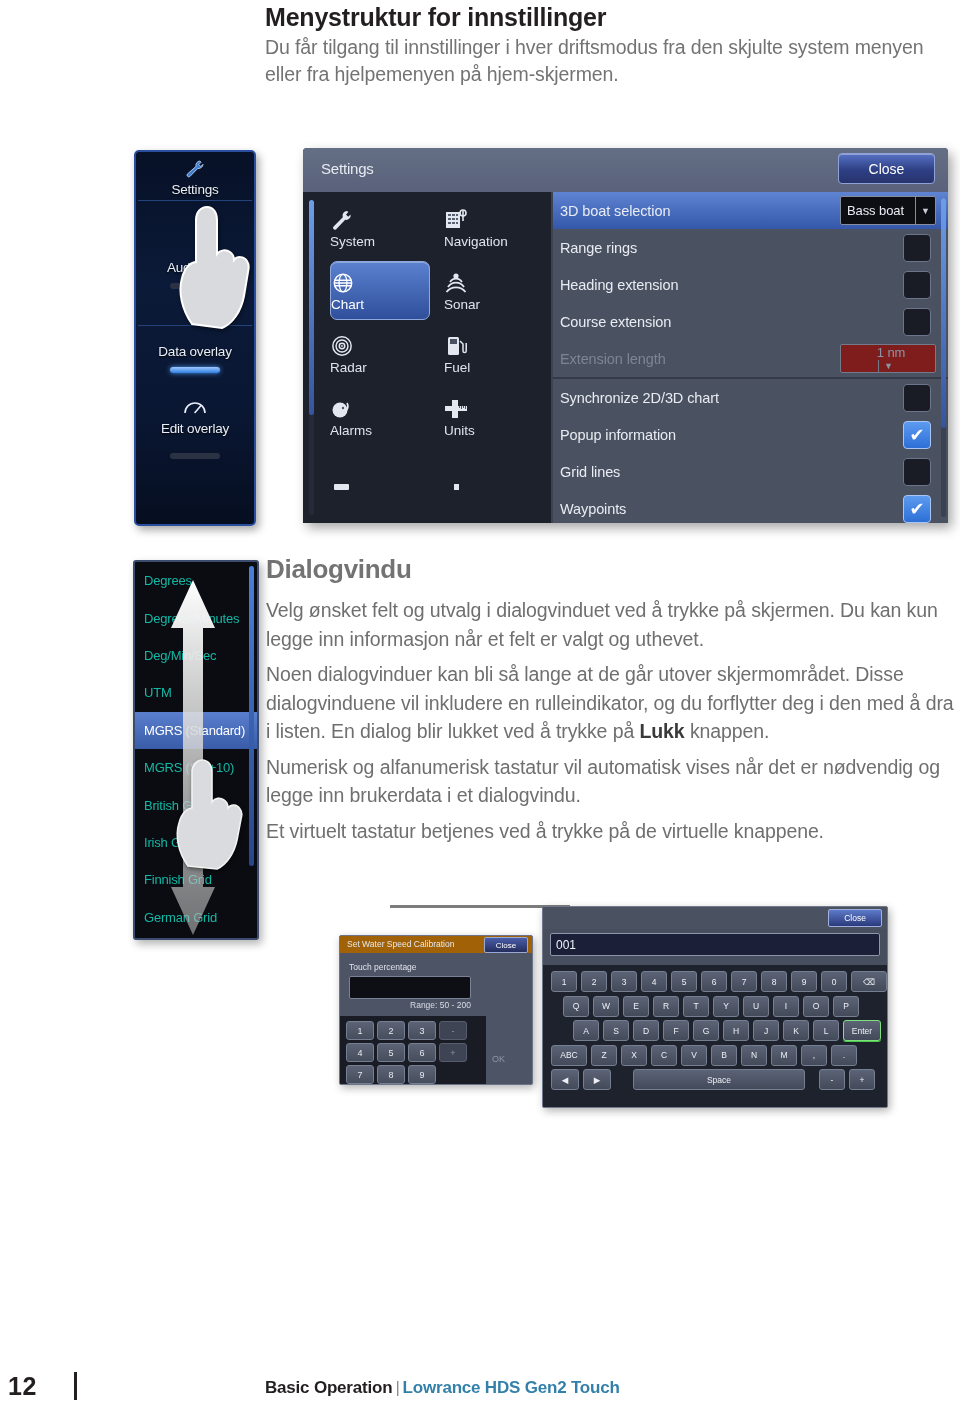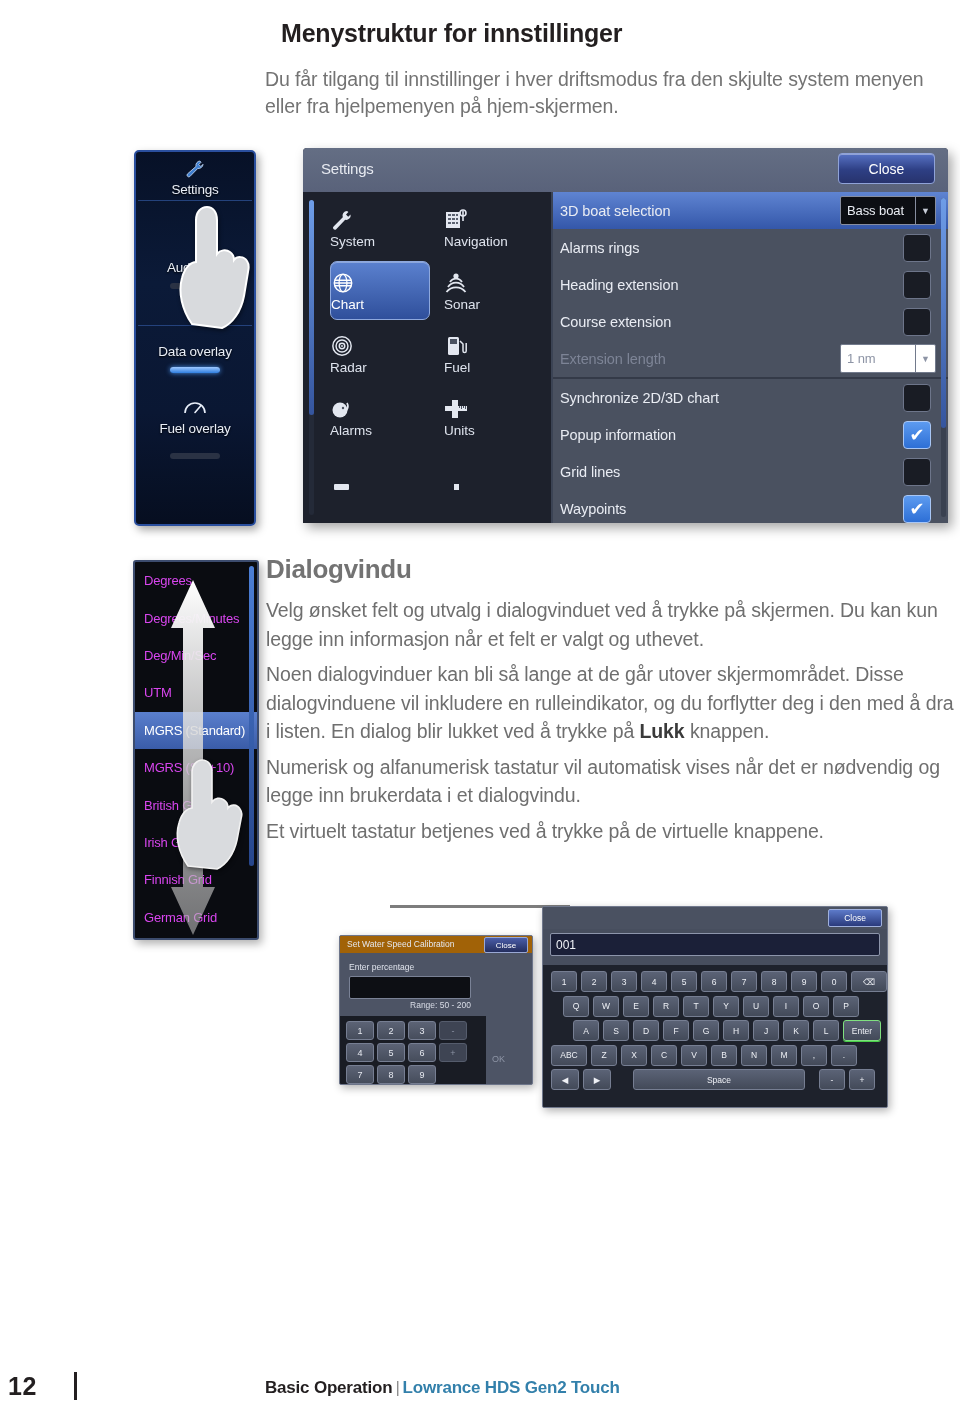--- a/index.html
+++ b/index.html
@@ -5,21 +5,21 @@
   html, body { margin:0; padding:0; }
   body {
     width:960px; height:1410px; position:relative; background:#ffffff;
     font-family:"Liberation Sans", sans-serif; overflow:hidden;
   }
 
   
   .doc-head { position:absolute; left:265px; top:0px; width:690px; }
   .doc-title {
     font-size:25px; font-weight:bold; color:#231f20; letter-spacing:-0.2px;
-    margin:16px; padding:0; line-height:34px;
+    margin:0; padding:0; line-height:34px;
   }
   .doc-intro {
     font-size:19.5px; color:#737373; line-height:27px; margin:0; padding:0;
     letter-spacing:-0.1px;
   }
 
   
   .sec-head {
     position:absolute; left:266px; top:552px; width:690px;
     font-size:26px; font-weight:bold; color:#737373; line-height:34px;
@@ -150,39 +150,39 @@
   .sd-select {
     position:absolute; right:12px; top:4px; width:94px; height:27px;
     background:#0c0e13; border:1px solid #868da0; border-radius:2px;
     display:flex; align-items:center; color:#e9ecf3; font-size:13px;
   }
   .sd-select .sv { padding-left:6px; flex:1; }
   .sd-select .sarrow {
     width:19px; height:100%; border-left:1px solid #868da0;
     display:flex; align-items:center; justify-content:center; font-size:9px; color:#c8cdd8;
   }
-  .sd-select.dim { background:#ffffff; border-color:#727a8c; color:#8d94a5; }
+  .sd-select.dim { background:#7f1d1d; border-color:#727a8c; color:#8d94a5;flex-direction:column; }
   .sd-select.dim .sarrow { border-left-color:#727a8c; color:#8d94a5; }
   .sd-listscroll {
     position:absolute; right:2px; top:6px; width:5px; bottom:6px; background:#3a4150; border-radius:3px;
   }
   .sd-listthumb {
     position:absolute; right:2px; top:6px; width:5px; height:230px;
     background:linear-gradient(180deg,#6e9de8,#35559e); border-radius:3px;
   }
 
   
   #coord-list {
     left:133px; top:560px; width:122px; height:376px;
     background:#0a0c11; border:2px solid #3c4c6e; border-radius:3px;
     box-shadow:3px 4px 9px rgba(0,0,0,.3); overflow:hidden;
   }
   .cl-item {
     height:37.4px; display:flex; align-items:center; padding-left:9px;
-    font-size:13px; color:#d946ef; letter-spacing:-0.2px;
+    font-size:13px; color:#14b8a6; letter-spacing:-0.2px;
   }
   .cl-item.sel { background:linear-gradient(180deg,#5a7fcd 0%, #3a5ca8 100%); color:#fff; }
   .cl-scroll {
     position:absolute; right:3px; top:4px; width:5px; height:300px;
     background:linear-gradient(180deg,#4c7fd6,#27468c); border-radius:3px;
   }
   .arrow-up, .arrow-down { position:absolute; pointer-events:none; }
 
   
   #calib-dialog {
@@ -290,21 +290,21 @@
     <div class="toggle-on"></div>
   </div>
 
   <div class="sb-item" style="padding-top:22px;">
     <div class="sb-ico">
       <svg width="24" height="16" viewBox="0 0 24 16">
         <path d="M2 13a10 10 0 0 1 20 0" fill="none" stroke="#e8eef9" stroke-width="1.6"></path>
         <path d="M12 12.5 L18 5.5" stroke="#e8eef9" stroke-width="1.6" stroke-linecap="round"></path>
       </svg>
     </div>
-    <div class="sb-label">Fuel overlay</div>
+    <div class="sb-label">Edit overlay</div>
   </div>
 
   <div class="toggle-off" style="margin-top:14px;"></div>
 </div>
 
 <svg class="hand" style="left:170px; top:192px;" width="90" height="140" viewBox="0 0 90 140">
   <path d="M22 132 C12 118 8 100 12 86 C15 74 22 70 26 70 L26 28 C26 20 31 15 37 15
            C43 15 47 20 47 28 L47 62 C50 58 56 57 60 60 C63 62 64 65 64 68
            C67 64 74 64 77 69 C79 72 79 76 78 80 L74 104 C71 120 62 132 52 136 Z" fill="#d8dadd" stroke="#ffffff" stroke-width="2"></path>
 </svg>
@@ -444,21 +444,21 @@
     <div class="sd-list">
       <div class="sd-row hl">
         <span>3D boat selection</span>
         <div class="sd-select">
           <span class="sv">Bass boat</span>
           <span class="sarrow">▼</span>
         </div>
       </div>
 
       <div class="sd-row">
-        <span>Alarms rings</span>
+        <span>Range rings</span>
         <div class="sd-check"></div>
       </div>
       <div class="sd-row">
         <span>Heading extension</span>
         <div class="sd-check"></div>
       </div>
       <div class="sd-row">
         <span>Course extension</span>
         <div class="sd-check"></div>
       </div>
@@ -556,21 +556,21 @@
 
 <div class="caption-rule"></div>
 
 <div class="shot" id="calib-dialog">
   <div class="cd-titlebar">
     <div class="cd-title">Set Water Speed Calibration</div>
     <div class="cd-close">Close</div>
   </div>
   <div class="cd-body">
     <div class="cd-main">
-      <div class="cd-label">Enter percentage</div>
+      <div class="cd-label">Touch percentage</div>
       <div class="cd-input"></div>
       <div class="cd-range">Range: 50 - 200</div>
       <div class="cd-keypad">
         <div class="cd-krow">
           <div class="cd-key">1</div>
           <div class="cd-key">2</div>
           <div class="cd-key">3</div>
           <div class="cd-key ghost">-</div>
         </div>
         <div class="cd-krow">

